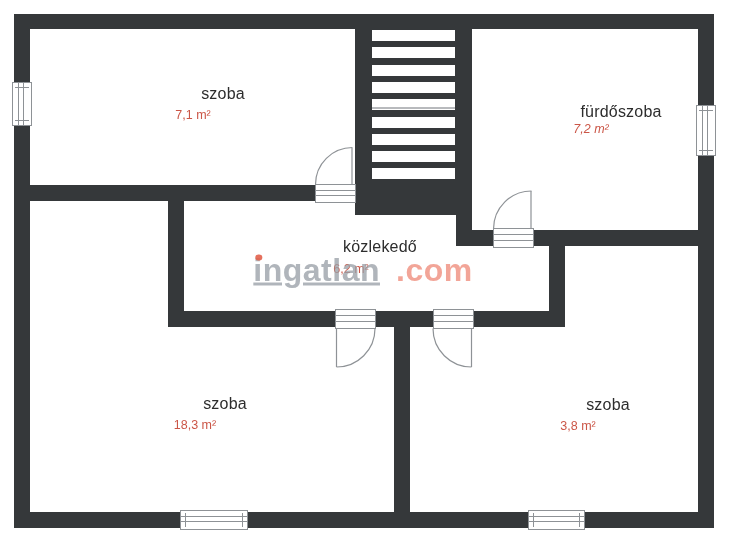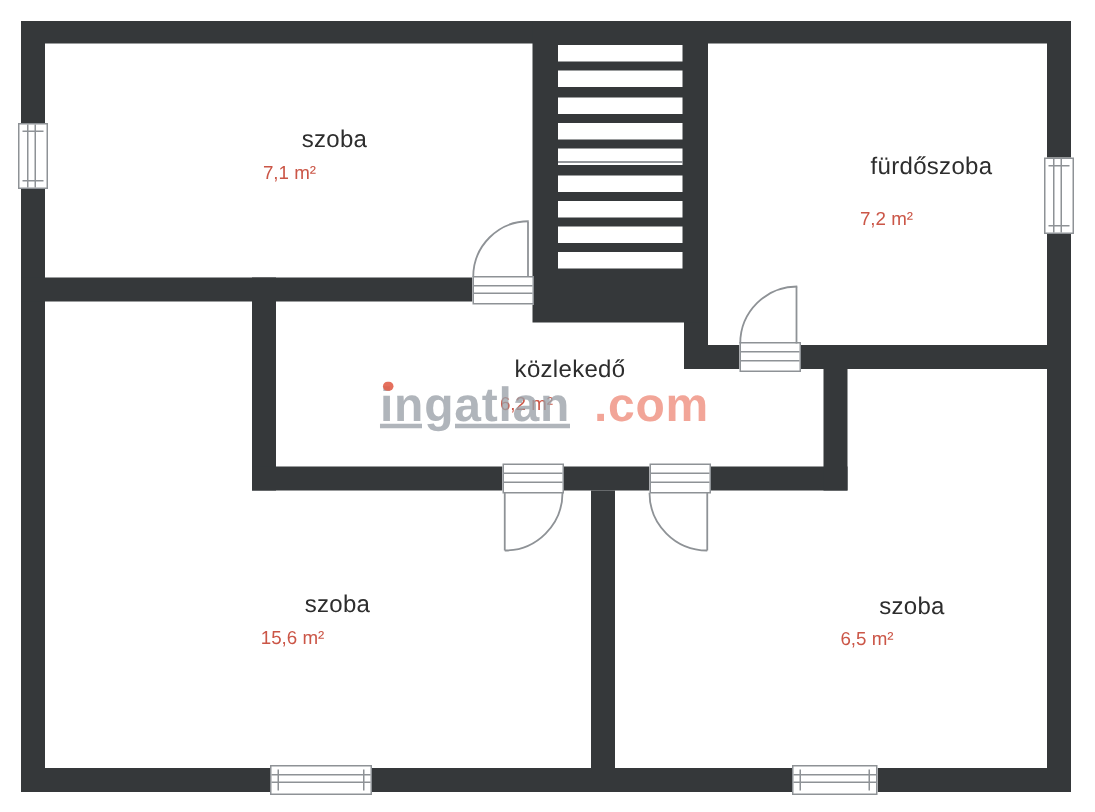--- a/index.html
+++ b/index.html
@@ -113,29 +113,29 @@
     <path d="M336.5,328 L336.5,367"></path>
     <path d="M433,328.5 A38.5,38.5 0 0 0 471.5,367"></path>
     <path d="M471.5,328 L471.5,367"></path>
     <path d="M372,108 L455,108" stroke="#70757a" stroke-width="1"></path>
   </svg>
 
   <div class="room-name" style="left:193px;top:85px;">szoba</div>
   <div class="room-area" style="left:193px;top:108px;">7,1 m²</div>
 
   <div class="room-name" style="left:591px;top:103px;">fürdőszoba</div>
-  <div class="room-area" style="left:591px;top:139px;">7,2 m²</div>
+  <div class="room-area" style="left:591px;top:122px;font-style:italic;">7,2 m²</div>
 
   <div class="room-name" style="left:350px;top:238px;">közlekedő</div>
   <div class="room-area" style="left:351px;top:262px;">6,2 m²</div>
 
   <div class="room-name" style="left:195px;top:395px;">szoba</div>
-  <div class="room-area" style="left:195px;top:418px;">15,6 m²</div>
+  <div class="room-area" style="left:195px;top:418px;">18,3 m²</div>
 
   <div class="room-name" style="left:578px;top:396px;">szoba</div>
-  <div class="room-area" style="left:578px;top:419px;">6,5 m²</div>
+  <div class="room-area" style="left:578px;top:419px;">3,8 m²</div>
 
   <div class="watermark">
     <span class="wm-gray">ingatlan</span><span class="wm-accent">.com</span>
     <i class="wm-dot"></i>
   </div>
 
 </div>
 
 </body></html>

